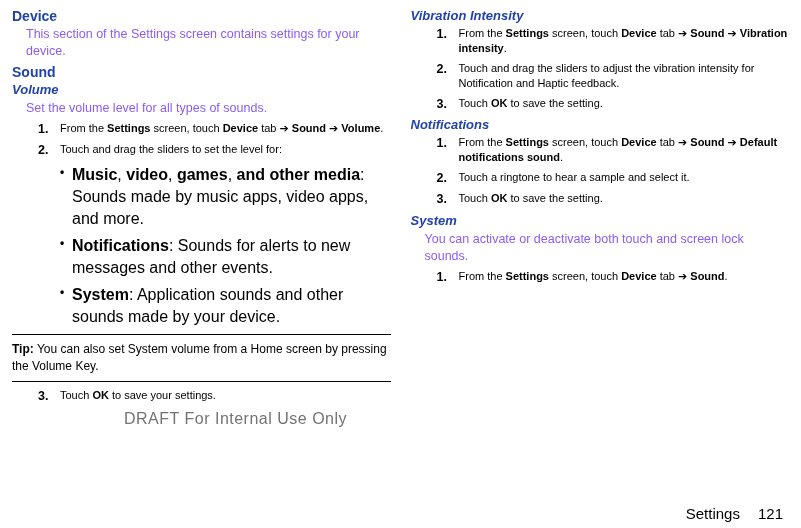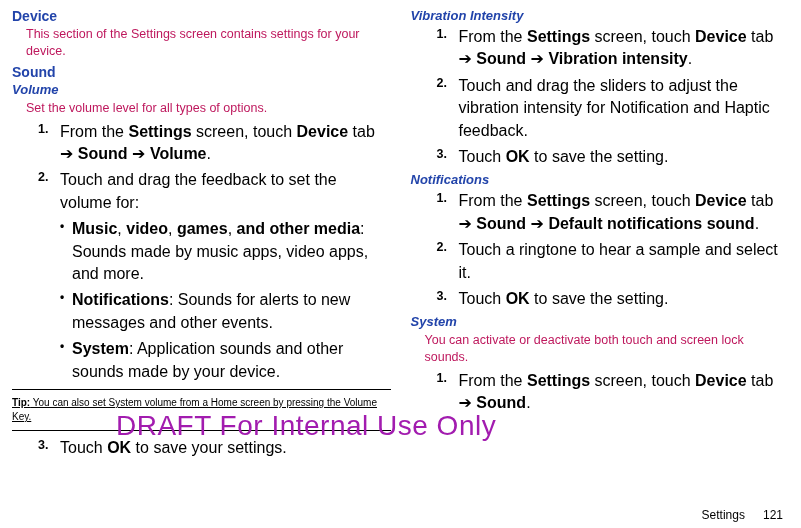--- a/index.html
+++ b/index.html
@@ -45,39 +45,39 @@
     }
     .h2-notifications {
       color: #2244aa;
       font-weight: bold;
       font-style: italic;
       font-size: 13px;
       margin-top: 4px;
       margin-bottom: 3px;
     }
     .body-text {
-      color: #be185d;
+      color: #8b5cf6;
       font-size: 12.5px;
       margin-left: 14px;
       margin-bottom: 4px;
       line-height: 1.35;
     }
     .ol-item {
       display: flex;
       margin-left: 26px;
       margin-bottom: 4px;
       line-height: 1.4;
     }
     .ol-num {
       font-weight: bold;
       font-size: 12.5px;
       min-width: 22px;
     }
     .ol-content {
-      font-size: 16px;
+      font-size: 11px;
       flex: 1;
     }
     .bullet-item {
       display: flex;
       margin-left: 48px;
       margin-bottom: 4px;
       line-height: 1.4;
     }
     .bullet-dot {
       font-size: 12px;
@@ -87,78 +87,77 @@
     .bullet-content {
       font-size: 16px;
       flex: 1;
     }
     .hr-line {
       border: none;
       border-top: 1px solid #000;
       margin: 6px 0;
     }
     .tip-block {
-      font-size: 10px;
+      font-size: 12px;
       line-height: 1.4;
       padding-left: 0;
-      text-decoration: underline;
     }
     .tip-label {
       font-weight: bold;
     }
     .bold {
       font-weight: bold;
       font-family: Arial, Helvetica, sans-serif;
     }
     .arrow {
       font-family: Arial;
     }
     .footer {
       position: absolute;
       bottom: 6px;
       right: 18px;
-      font-size: 12px;
+      font-size: 15px;
     }
     .footer-label {
       margin-right: 18px;
     }
     .watermark {
       position: absolute;
       top: 410px;
-      left: 116px;
-      font-size: 28px;
-      color: #a21caf;
+      left: 124px;
+      font-size: 16px;
+      color: #737373;
       pointer-events: none;
       white-space: nowrap;
       letter-spacing: 0.5px;
     }
   </style>
 </head>
 <body>
 
 <div class="page-container">
 
   <div class="column">
     <div class="h1-device">Device</div>
     <div class="body-text">This section of the Settings screen contains settings for your device.</div>
 
     <div class="h1-sound">Sound</div>
     <div class="h2-italic">Volume</div>
-    <div class="body-text">Set the volume level for all types of options.</div>
+    <div class="body-text">Set the volume level for all types of sounds.</div>
 
     <div class="ol-item">
       <div class="ol-num">1.</div>
       <div class="ol-content">
         <span>From the </span><span class="bold">Settings</span><span> screen, touch </span><span class="bold">Device</span><span> tab </span><span class="arrow">➔</span><span class="bold"> Sound </span><span class="arrow">➔</span><span class="bold"> Volume</span><span>.</span>
       </div>
     </div>
 
     <div class="ol-item">
       <div class="ol-num">2.</div>
-      <div class="ol-content">Touch and drag the feedback to set the volume for:</div>
+      <div class="ol-content">Touch and drag the sliders to set the level for:</div>
     </div>
 
     <div class="bullet-item">
       <div class="bullet-dot">•</div>
       <div class="bullet-content">
         <span class="bold">Music</span><span>, </span><span class="bold">video</span><span>, </span><span class="bold">games</span><span>, </span><span class="bold">and other media</span><span>: Sounds made by music apps, video apps, and more.</span>
       </div>
     </div>
 
     <div class="bullet-item">

